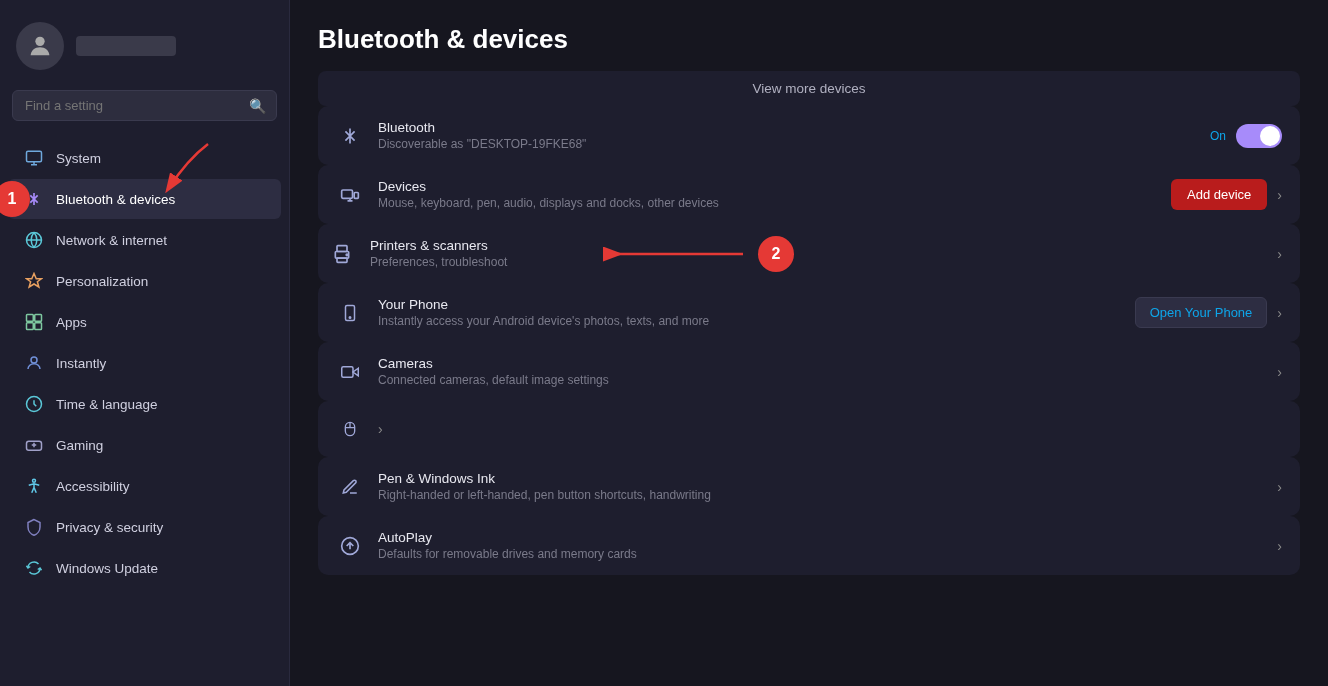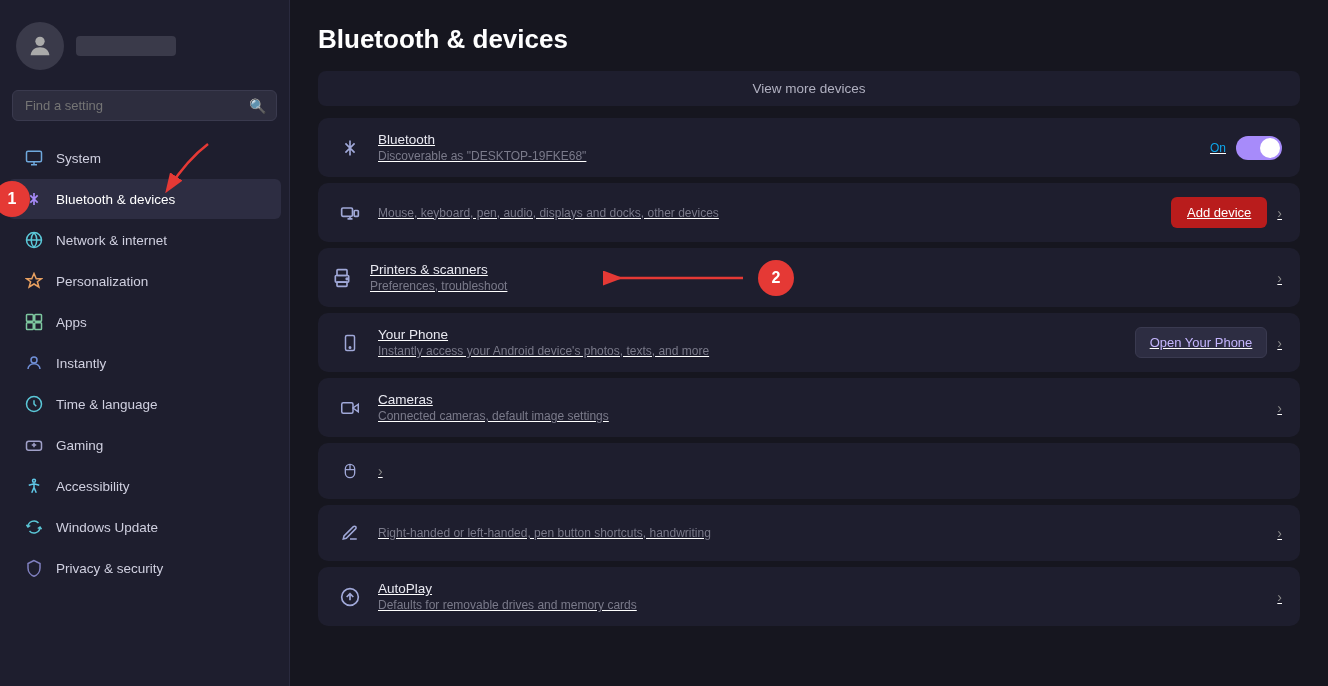--- a/index.html
+++ b/index.html
@@ -142,33 +142,31 @@
       font-size: 26px;
       font-weight: 600;
       color: #ffffff;
       padding: 24px 0 16px 0;
     }
 
     .view-more-bar {
       background: #1e1e2e;
       border-radius: 8px;
       padding: 10px 20px;
-      margin-bottom: 12px;
+      margin-bottom: 0;
       text-align: center;
       cursor: pointer;
       color: #b0b0c0;
       font-size: 13.5px;
     }
 
     .settings-section {
       background: #1e1e2e;
       border-radius: 10px;
-      margin-bottom: 6px;
       overflow: hidden;
-      text-decoration: underline;
     }
 
     .settings-row {
       display: flex;
       align-items: center;
       padding: 14px 18px;
       border-bottom: 1px solid #252535;
       cursor: pointer;
       gap: 14px;
       position: relative;
@@ -251,21 +249,21 @@
       border-radius: 6px;
       padding: 8px 16px;
       font-size: 13px;
       cursor: pointer;
       white-space: nowrap;
     }
 
     
     .open-phone-btn {
       background: #2d2d42;
-      color: #c4b5fd;
+      color: #0ea5e9;
       border: 1px solid #3a3a50;
       border-radius: 6px;
       padding: 7px 14px;
       font-size: 13px;
       cursor: pointer;
       white-space: nowrap;
     }
 
     
     .annotation-circle {
@@ -408,35 +406,35 @@
           <svg width="18" height="18" viewBox="0 0 24 24" fill="none" stroke="#60c8e8" stroke-width="2">
               <circle cx="12" cy="5" r="2"></circle>
               <path d="M5 11l7-2 7 2M12 9v5M9 21l3-7 3 7"></path>
             </svg>
         </div>
         <span>Accessibility</span>
       </div>
 
       <div class="nav-item">
         <div class="nav-icon">
+          <svg width="18" height="18" viewBox="0 0 24 24" fill="none" stroke="#8080c0" stroke-width="2">
+              <path d="M12 2L4 6v6c0 5 3.5 9.5 8 11 4.5-1.5 8-6 8-11V6z"></path>
+            </svg>
+        </div>
+        <span>Privacy &amp; security</span>
+      </div>
+
+      <div class="nav-item">
+        <div class="nav-icon">
           <svg width="18" height="18" viewBox="0 0 24 24" fill="none" stroke="#5bc8d8" stroke-width="2">
               <path d="M4 12a8 8 0 0 1 14-5.3M20 12a8 8 0 0 1-14 5.3"></path>
               <path d="M2 9l2 3 3-2M22 15l-2-3-3 2"></path>
             </svg>
         </div>
         <span>Windows Update</span>
-      </div>
-
-      <div class="nav-item">
-        <div class="nav-icon">
-          <svg width="18" height="18" viewBox="0 0 24 24" fill="none" stroke="#8080c0" stroke-width="2">
-              <path d="M12 2L4 6v6c0 5 3.5 9.5 8 11 4.5-1.5 8-6 8-11V6z"></path>
-            </svg>
-        </div>
-        <span>Privacy &amp; security</span>
       </div>
     </div>
   </div>
 </div>
 
 <div class="main">
   <h1 class="page-title">Bluetooth &amp; devices</h1>
 
   <div class="view-more-bar">
     <span>View more devices</span>
@@ -467,20 +465,21 @@
 
     <div class="settings-row">
       <div class="row-icon">
         <svg width="20" height="20" viewBox="0 0 24 24" fill="none" stroke="#a0a8d8" stroke-width="2">
             <rect x="2" y="6" width="13" height="10" rx="1.5"></rect>
             <rect x="17" y="9" width="5" height="7" rx="1"></rect>
             <path d="M15 19H9M12 16v3"></path>
           </svg>
       </div>
       <div class="row-text">
+        <div class="row-title">Devices</div>
         <div class="row-subtitle">Mouse, keyboard, pen, audio, displays and docks, other devices</div>
       </div>
       <div class="row-action">
         <button class="add-device-btn">Add device</button>
         <span class="chevron">›</span>
       </div>
     </div>
   </div>
 
   <div class="settings-section" style="position:relative;">
@@ -573,20 +572,21 @@
   <div class="settings-section">
 
     <div class="settings-row">
       <div class="row-icon">
         <svg width="18" height="20" viewBox="0 0 24 24" fill="none" stroke="#a0a8d8" stroke-width="2">
             <path d="M12 20h9"></path>
             <path d="M16.5 3.5a2.121 2.121 0 0 1 3 3L7 19l-4 1 1-4L16.5 3.5z"></path>
           </svg>
       </div>
       <div class="row-text">
+        <div class="row-title">Pen &amp; Windows Ink</div>
         <div class="row-subtitle">Right-handed or left-handed, pen button shortcuts, handwriting</div>
       </div>
       <div class="row-action">
         <span class="chevron">›</span>
       </div>
     </div>
   </div>
 
   <div class="settings-section">
 

